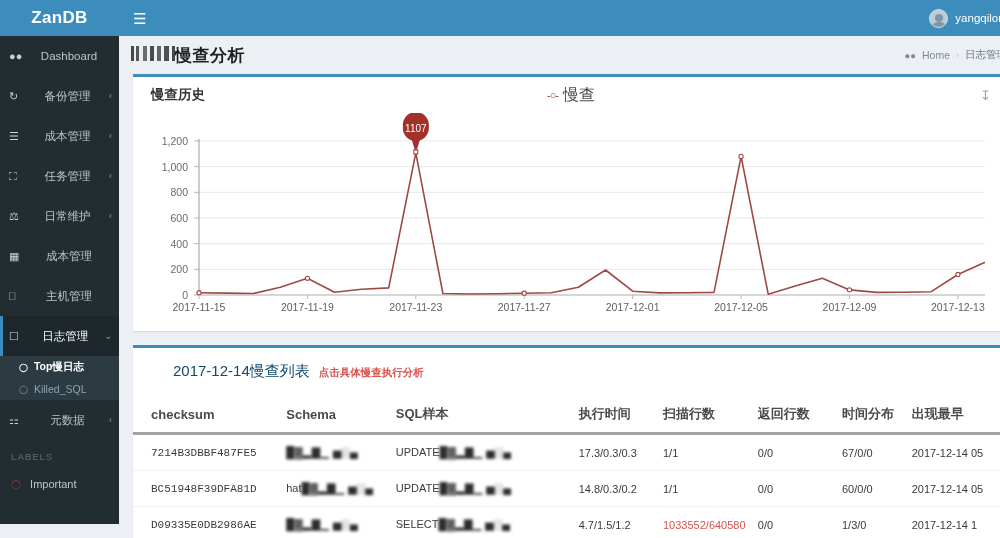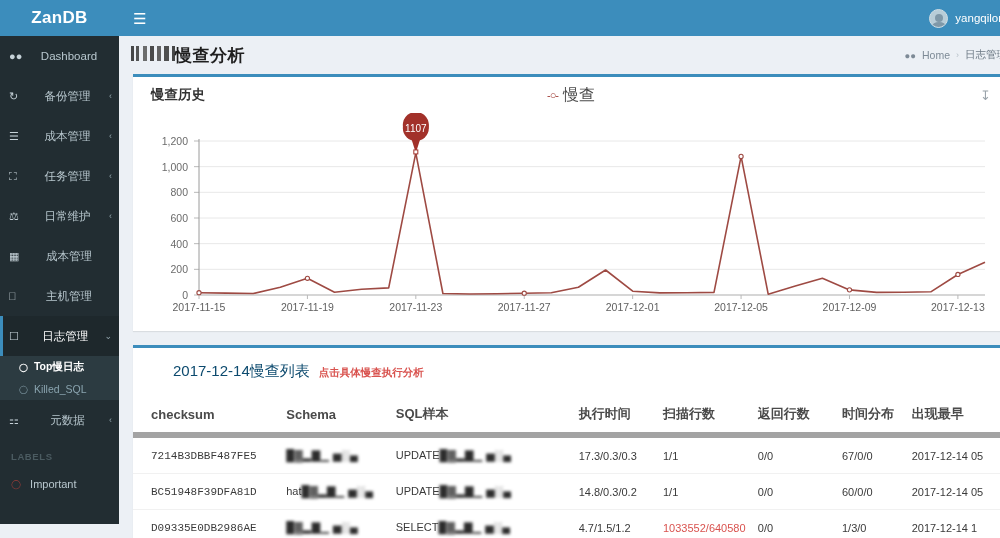--- a/index.html
+++ b/index.html
@@ -160,21 +160,21 @@
   .tbox-head { height: 44px; display: flex; align-items: baseline; gap: 9px; padding: 14px 18px 0 18px; }
   .tbox-title { font-size: 15px; color: #0c4a6e; margin-left: 22px; }
   .tbox-hint { font-size: 10.5px; color: #d9534f; font-weight: bold; }
   table { width: 100%; border-collapse: collapse; font-size: 11px; }
   thead th {
     text-align: left; font-weight: bold; color: #4a4a4a;
     padding: 13px 4px 9px 4px; font-size: 13px;
     white-space: nowrap;
   }
   tbody td { padding: 11px 4px; color: #3a3a3a; white-space: nowrap; border-top: 1px solid #f1f1f1; }
-  tbody tr:first-child td { border-top: 6px solid #a3a3a3; }
+  tbody tr:first-child td { border-top: 3px solid #a3a3a3; }
   td.red, .red { color: #d9534f; }
   .pad-l { padding-left: 18px !important; }
   .blurtxt { display: inline-block; filter: blur(1.4px); color: #2c2c2c; letter-spacing: .4px; }
   .mono { font-family: "Liberation Mono", monospace; }
 </style>
 </head>
 <body>
 
 <div id="app">
 

